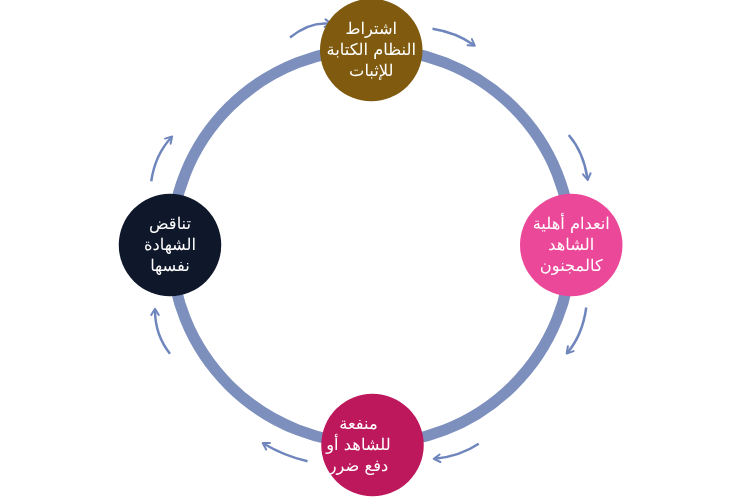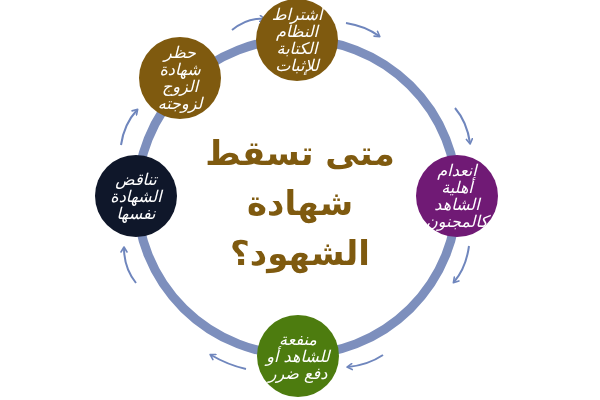--- a/index.html
+++ b/index.html
@@ -13,26 +13,25 @@
       margin-left: -41px; margin-top: -41px;
       border-radius: 50%;
       display: flex; align-items: center; justify-content: center;
       text-align: center;
       direction: rtl;
       box-sizing: border-box;
       padding: 4px;
     }
     .node-text {
       color: #ffffff;
-      font-size: 16px;
+      font-size: 13px;
       line-height: 17px;
       font-weight: normal;
       white-space: pre-line;
       direction: rtl;
-      font-style: italic;
     }
     .title {
       position: absolute;
       left: 200px; top: 128px; width: 200px;
       text-align: center;
       direction: rtl;
       font-weight: bold;
       font-size: 34px;
       line-height: 50px;
       white-space: pre-line;
@@ -54,43 +53,35 @@
     <path d="M232,30 Q248,17 264,19" fill="none" stroke="#6f86bd" stroke-width="2" marker-end="url(#ah)"></path>
     <path d="M346,23 Q365,26 379,36" fill="none" stroke="#6f86bd" stroke-width="2" marker-end="url(#ah)"></path>
     <path d="M455,108 Q467,122 470,143" fill="none" stroke="#6f86bd" stroke-width="2" marker-end="url(#ah)"></path>
     <path d="M469,246 Q466,268 454,282" fill="none" stroke="#6f86bd" stroke-width="2" marker-end="url(#ah)"></path>
     <path d="M383,355 Q368,365 348,367" fill="none" stroke="#6f86bd" stroke-width="2" marker-end="url(#ah)"></path>
     <path d="M246,369 Q228,365 211,355" fill="none" stroke="#6f86bd" stroke-width="2" marker-end="url(#ah)"></path>
     <path d="M136,283 Q124,268 124,248" fill="none" stroke="#6f86bd" stroke-width="2" marker-end="url(#ah)"></path>
     <path d="M121,145 Q124,124 137,110" fill="none" stroke="#6f86bd" stroke-width="2" marker-end="url(#ah)"></path>
   </svg>
 
-  <div class="title" style="color:#7f5a0f;">متى تسقط
-شهادة
-الشهود؟</div>
 
   <div class="node" style="left:297px; top:40px; background:#7f5a0f;">
     <span class="node-text">اشتراط
 النظام الكتابة
 للإثبات</span>
   </div>
-  <div class="node" style="left:457px; top:196px; background:#701a75;">
+  <div class="node" style="left:457px; top:196px; background:#ec4899;">
     <span class="node-text">انعدام أهلية
 الشاهد
 كالمجنون</span>
   </div>
-  <div class="node" style="left:298px; top:356px; background:#4d7c0f;">
+  <div class="node" style="left:298px; top:356px; background:#be185d;justify-content:flex-end;">
     <span class="node-text">منفعة
 للشاهد أو
 دفع ضرر</span>
   </div>
   <div class="node" style="left:136px; top:196px; background:#0f172a;">
     <span class="node-text">تناقض
 الشهادة
 نفسها</span>
   </div>
-  <div class="node" style="left:180px; top:78px; background:#7f5a0f;">
-    <span class="node-text">حظر
-شهادة الزوج
-لزوجته</span>
-  </div>
 
 </div>
 
 </body></html>

